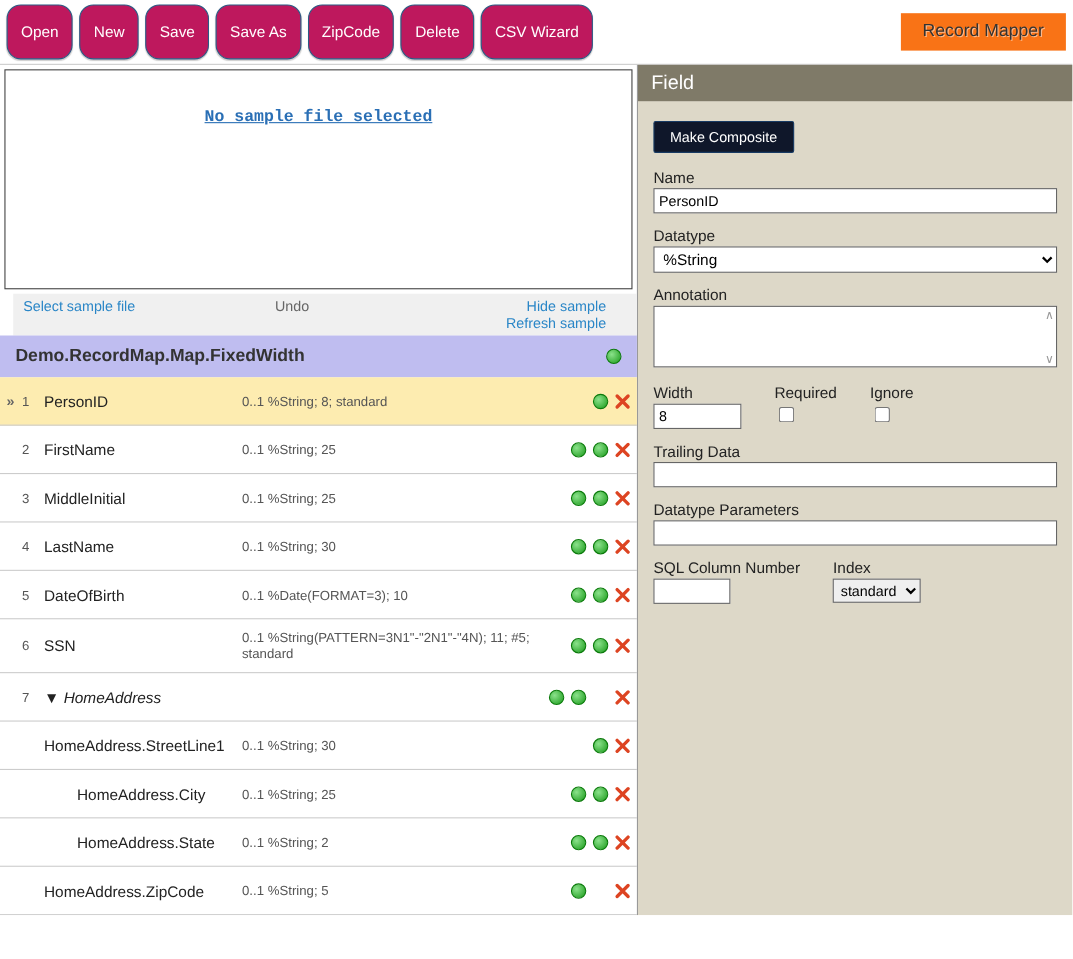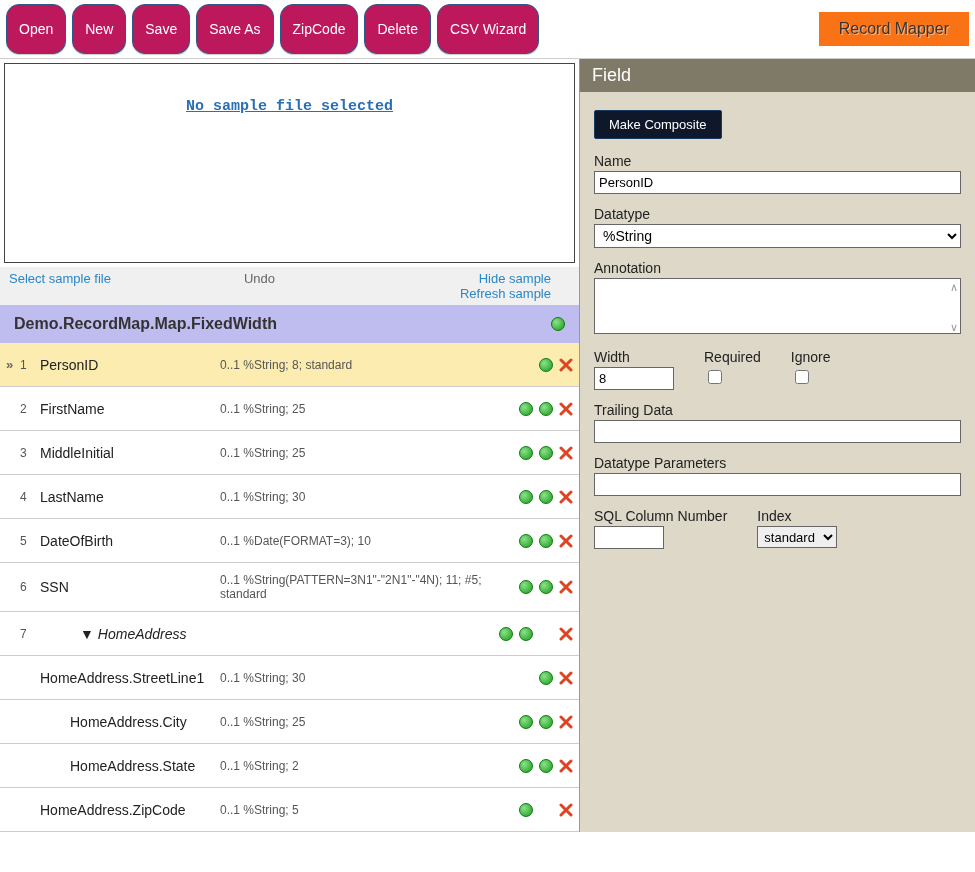--- a/index.html
+++ b/index.html
@@ -61,20 +61,21 @@
     font-family: "Courier New", monospace;
     font-size: 15px;
     text-decoration: underline;
     font-weight: bold;
   }
   .sample-actions {
     display: flex;
     background: #f0f0f0;
     font-size: 13px;
     padding: 4px 0;
+    margin-left: 12px;
   }
   .sample-actions .col1 { width: 120px; text-align: center; }
   .sample-actions .col2 { flex: 1; text-align: center; color: #666; }
   .sample-actions .col3 { width: 180px; text-align: right; padding-right: 28px; }
   .sample-actions a { color: #2a86c7; cursor: pointer; }
   .mapheader {
     background: #bfbdf0;
     padding: 10px 14px;
     display: flex;
     align-items: center;
@@ -90,21 +91,21 @@
     display: flex;
     align-items: center;
     border-bottom: 1px solid #ccc;
     padding: 10px 6px;
     min-height: 44px;
   }
   .row.selected { background: #fdecb0; }
   .row .marker { width: 14px; color: #666; font-weight: bold; }
   .row .num { width: 20px; color: #555; font-size: 12px; }
   .row .name { width: 180px; font-size: 14px; color: #222; }
-  .row .name.italic { font-style: italic; margin-left: 40px; }
+  .row .name.italic { font-style: italic; }
   .row .name.sub { padding-left: 0; }
   .row .arrow { display:inline-block; margin-right:4px; }
   .row .detail { flex: 1; color: #555; font-size: 12px; }
   .row .actions { width: 80px; display: flex; gap: 6px; justify-content: flex-end; }
   .icon-add, .icon-del {
     width: 14px; height: 14px; display:inline-block; border-radius: 50%;
     cursor: pointer;
   }
   .icon-add {
     background: radial-gradient(circle at 35% 35%, #8be28b, #1a9a1a);

